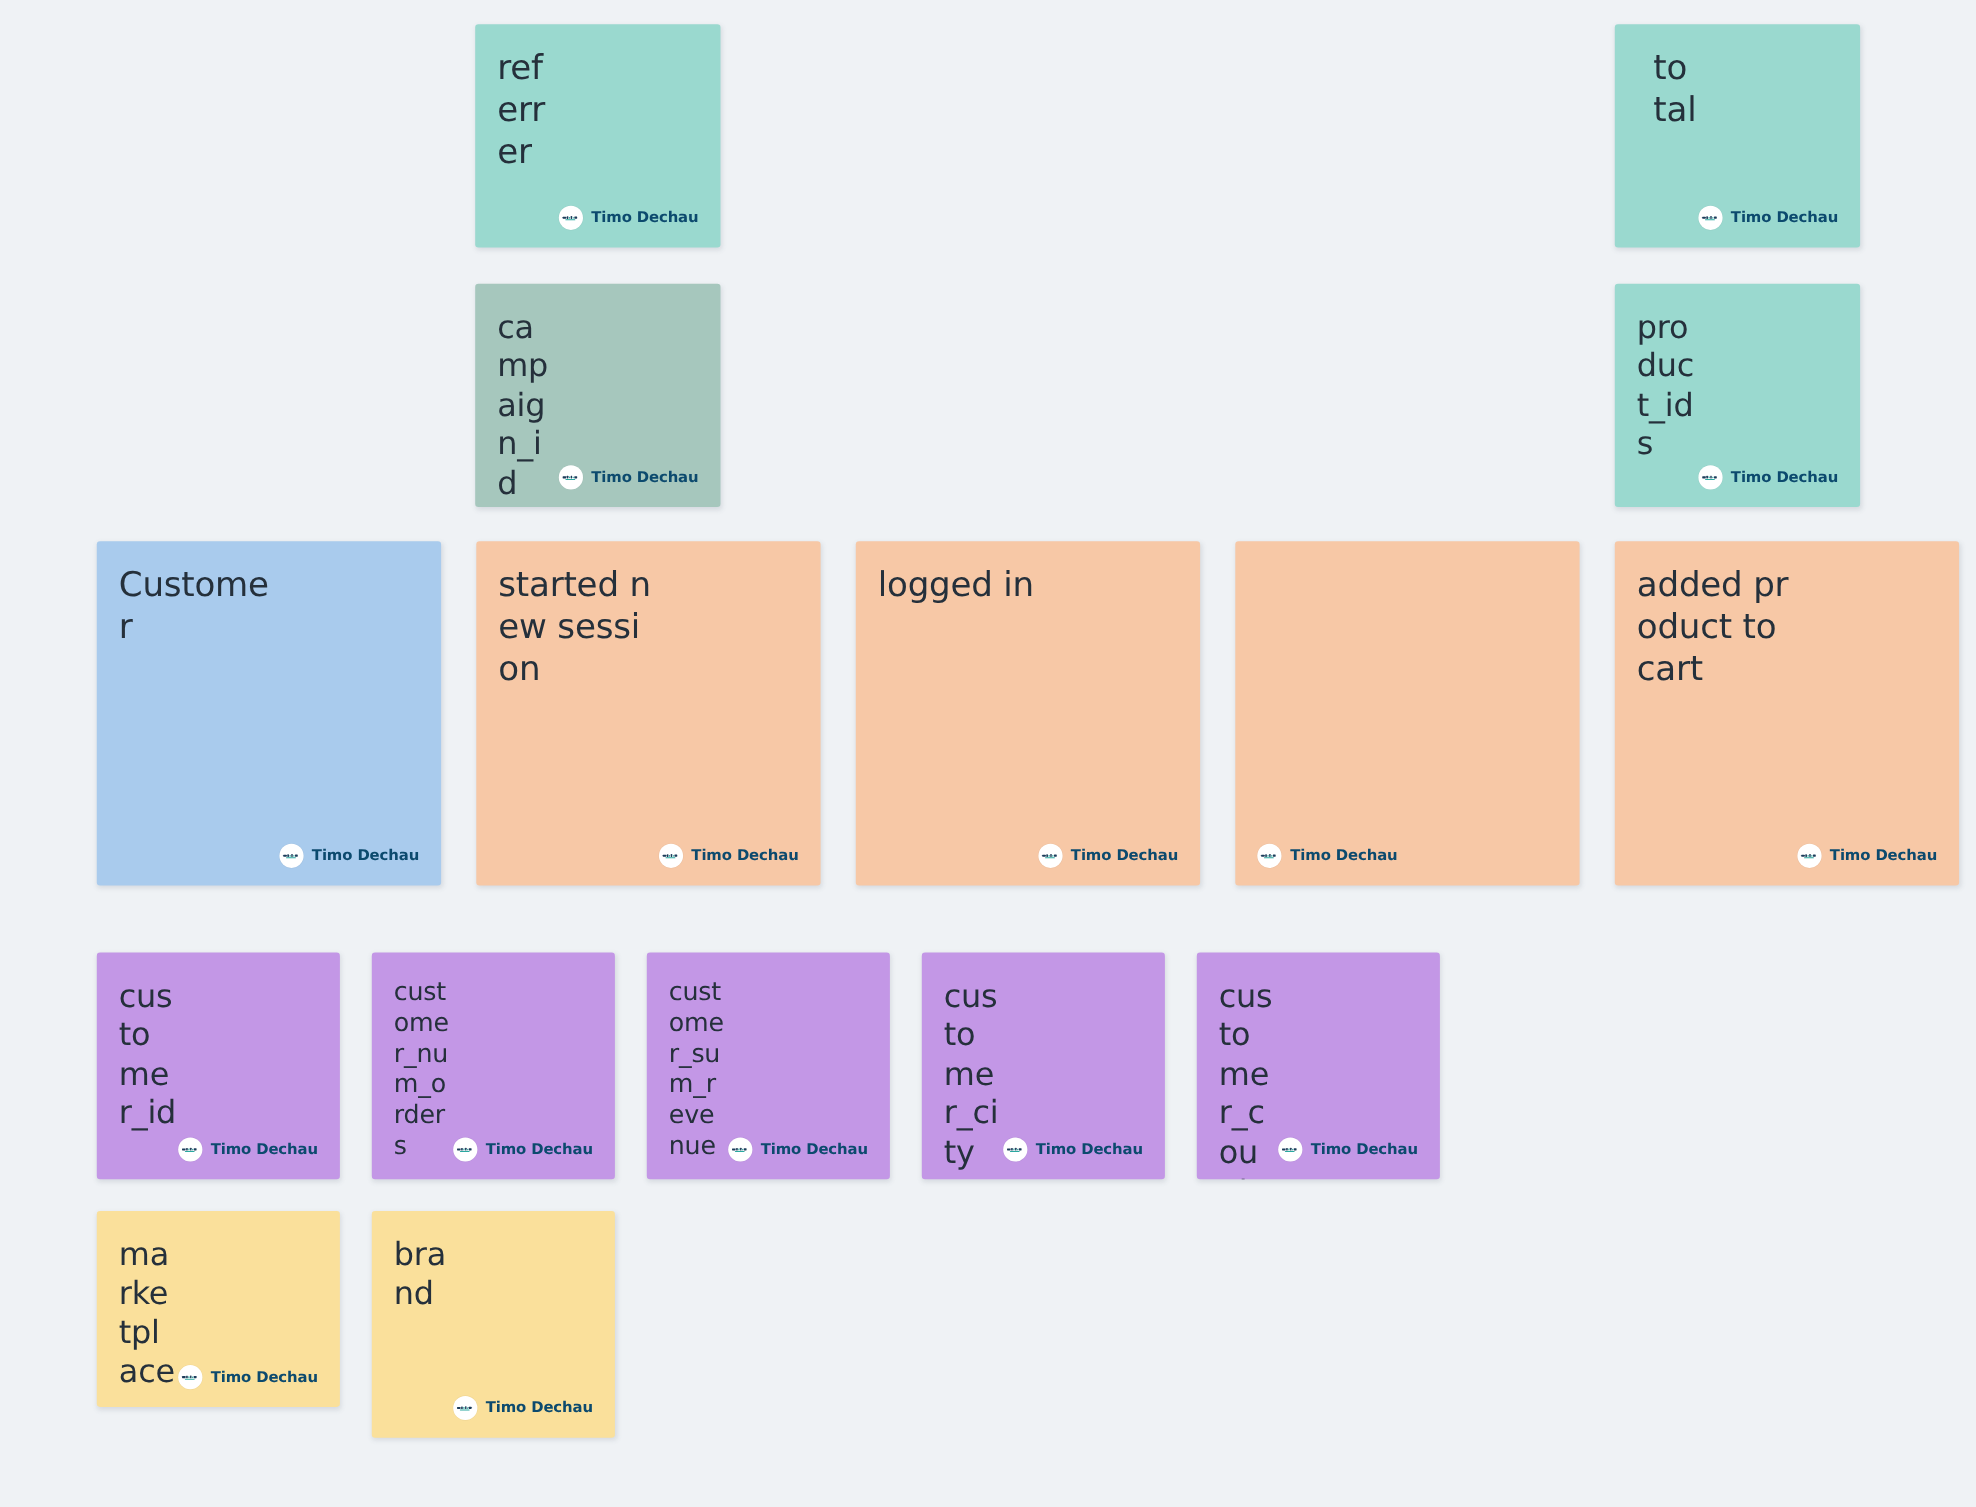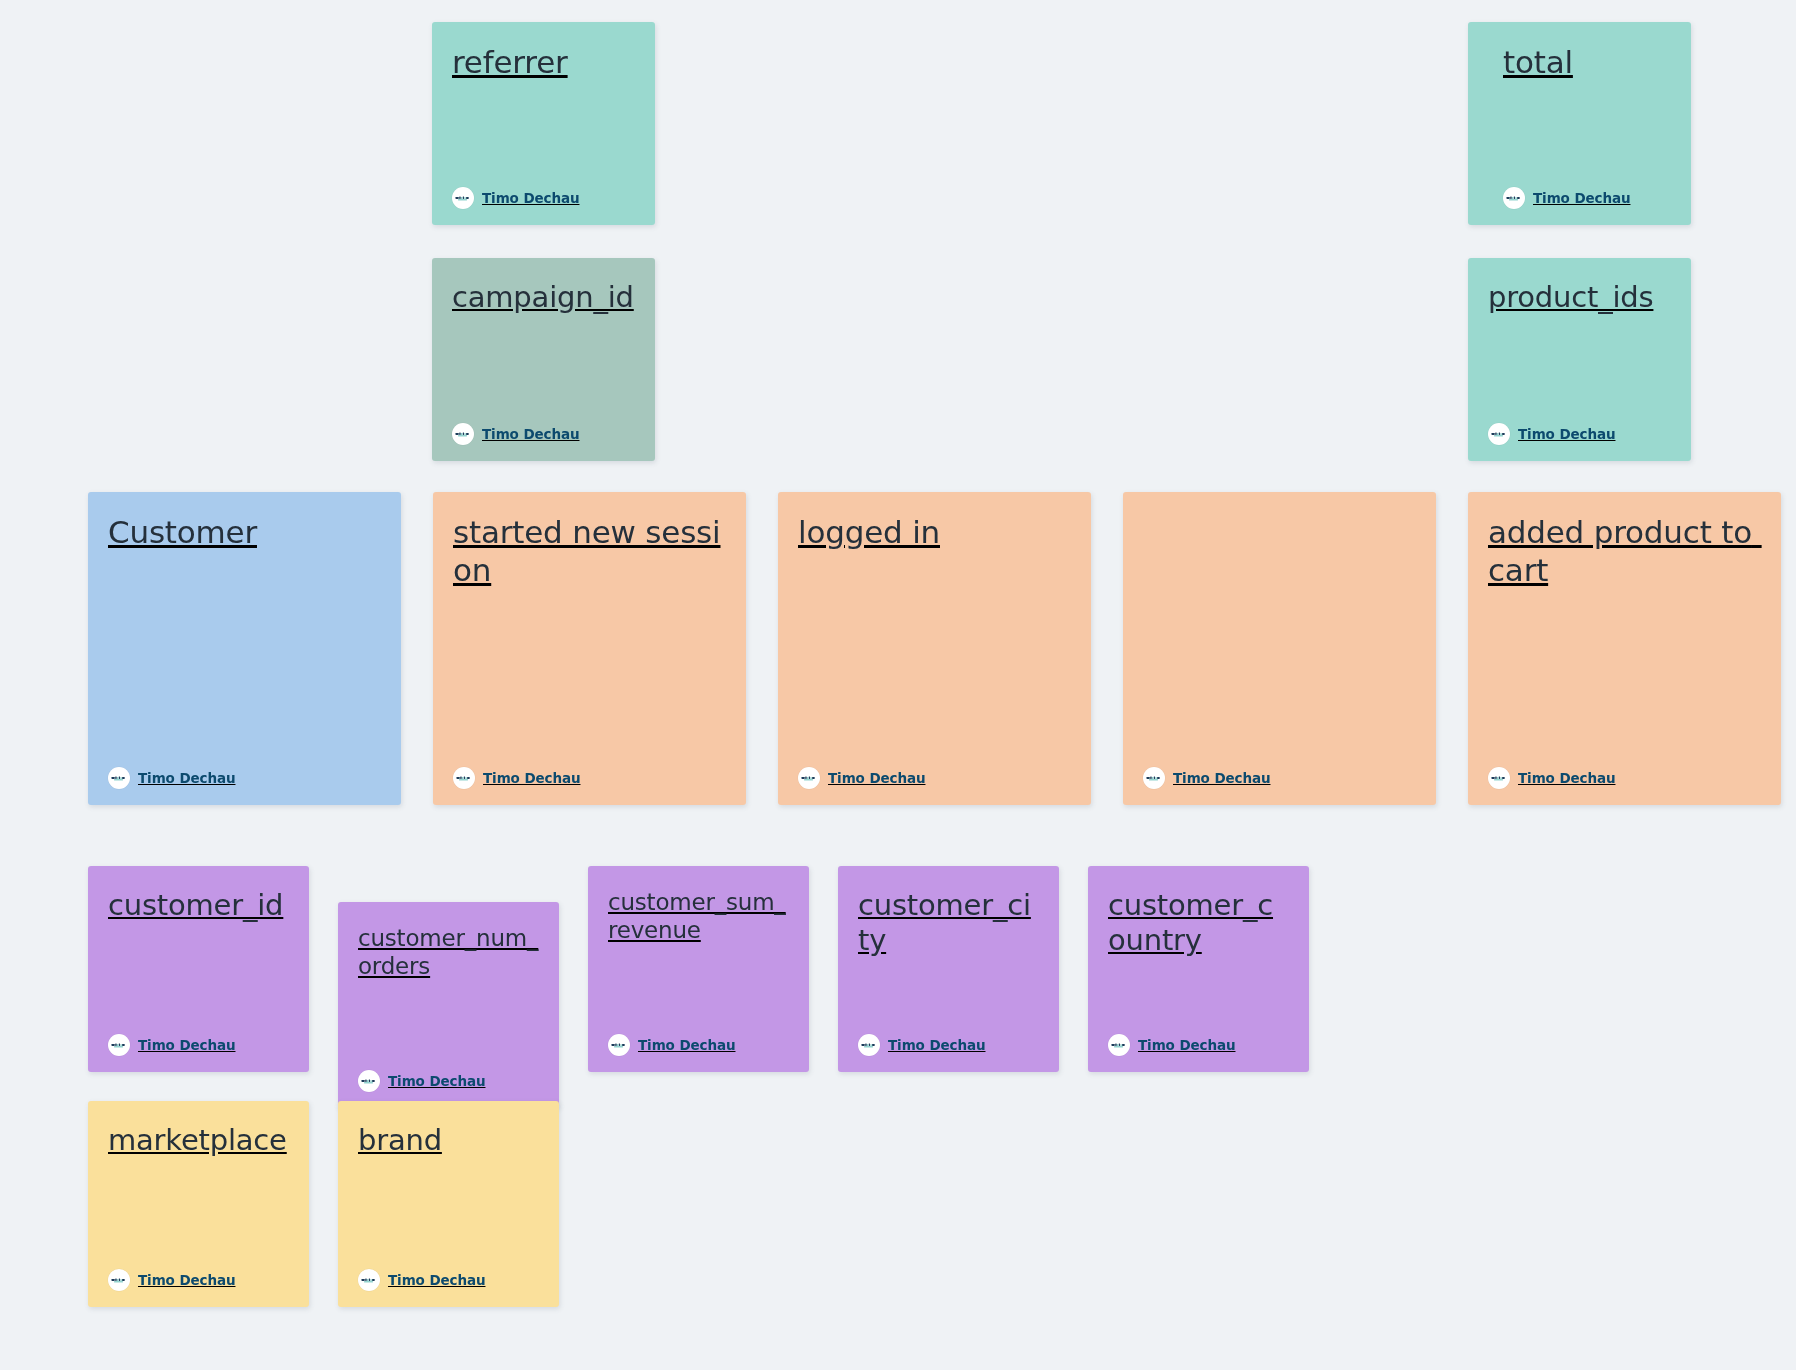--- a/index.html
+++ b/index.html
@@ -20,25 +20,24 @@
     width: 1796px;
     height: 1370px;
   }
 
   .note {
     position: absolute;
     box-sizing: border-box;
     border-radius: 3px;
     box-shadow: 1px 2px 5px rgba(80, 95, 115, 0.16);
     display: flex;
-    flex-direction: column;
+    flex-direction: row;
     justify-content: space-between;
     padding: 22px 20px 16px 20px;
     overflow: hidden;
-    text-decoration: underline;
   }
 
   .note-title {
     color: #25303b;
     font-weight: 400;
     line-height: 1.22;
     letter-spacing: -0.2px;
     word-break: break-all;
     overflow-wrap: anywhere;
     white-space: pre-wrap;
@@ -247,21 +246,21 @@
             <rect x="7.2" y="8.2" width="1.1" height="1.6" rx="0.4" fill="#2aa8a0"></rect>
             <rect x="8.8" y="7.4" width="1.3" height="2.6" rx="0.4" fill="#1c3c5a"></rect>
             <rect x="10.6" y="8.3" width="1" height="1.5" rx="0.4" fill="#2aa8a0"></rect>
             <rect x="12.1" y="7.9" width="2.6" height="2" rx="0.4" fill="#1c3c5a"></rect>
             <rect x="4" y="10.4" width="9" height="0.9" rx="0.4" fill="#2aa8a0"></rect>
           </svg>
         </span>
         <span class="author">Timo Dechau</span>
       </div>
     </div>
-    <div class="note fs-sm" style="left: 338px; top: 866px; width: 221px; height: 206px; background: rgb(195, 151, 230); margin-top: 36px;">
+    <div class="note fs-sm" style="left: 338px; top: 866px; width: 221px; height: 206px; background: rgb(195, 151, 230);">
       <div class="note-title">customer_num_orders</div>
       <div class="note-footer">
         <span class="avatar">
           <svg width="18" height="18" viewBox="0 0 18 18">
             <rect x="1.5" y="8" width="3.2" height="1.9" rx="0.4" fill="#1c3c5a"></rect>
             <rect x="5.2" y="7.6" width="1.5" height="2.4" rx="0.4" fill="#1c3c5a"></rect>
             <rect x="7.2" y="8.2" width="1.1" height="1.6" rx="0.4" fill="#2aa8a0"></rect>
             <rect x="8.8" y="7.4" width="1.3" height="2.6" rx="0.4" fill="#1c3c5a"></rect>
             <rect x="10.6" y="8.3" width="1" height="1.5" rx="0.4" fill="#2aa8a0"></rect>
             <rect x="12.1" y="7.9" width="2.6" height="2" rx="0.4" fill="#1c3c5a"></rect>
@@ -315,21 +314,21 @@
             <rect x="7.2" y="8.2" width="1.1" height="1.6" rx="0.4" fill="#2aa8a0"></rect>
             <rect x="8.8" y="7.4" width="1.3" height="2.6" rx="0.4" fill="#1c3c5a"></rect>
             <rect x="10.6" y="8.3" width="1" height="1.5" rx="0.4" fill="#2aa8a0"></rect>
             <rect x="12.1" y="7.9" width="2.6" height="2" rx="0.4" fill="#1c3c5a"></rect>
             <rect x="4" y="10.4" width="9" height="0.9" rx="0.4" fill="#2aa8a0"></rect>
           </svg>
         </span>
         <span class="author">Timo Dechau</span>
       </div>
     </div>
-    <div class="note fs-lg" style="left: 88px; top: 1101px; width: 221px; height: 206px; background: rgb(250, 224, 155);">
+    <div class="note fs-lg" style="left: 88px; top: 1101px; width: 221px; height: 178px; background: rgb(250, 224, 155);">
       <div class="note-title">marketplace</div>
       <div class="note-footer">
         <span class="avatar">
           <svg width="18" height="18" viewBox="0 0 18 18">
             <rect x="1.5" y="8" width="3.2" height="1.9" rx="0.4" fill="#1c3c5a"></rect>
             <rect x="5.2" y="7.6" width="1.5" height="2.4" rx="0.4" fill="#1c3c5a"></rect>
             <rect x="7.2" y="8.2" width="1.1" height="1.6" rx="0.4" fill="#2aa8a0"></rect>
             <rect x="8.8" y="7.4" width="1.3" height="2.6" rx="0.4" fill="#1c3c5a"></rect>
             <rect x="10.6" y="8.3" width="1" height="1.5" rx="0.4" fill="#2aa8a0"></rect>
             <rect x="12.1" y="7.9" width="2.6" height="2" rx="0.4" fill="#1c3c5a"></rect>

